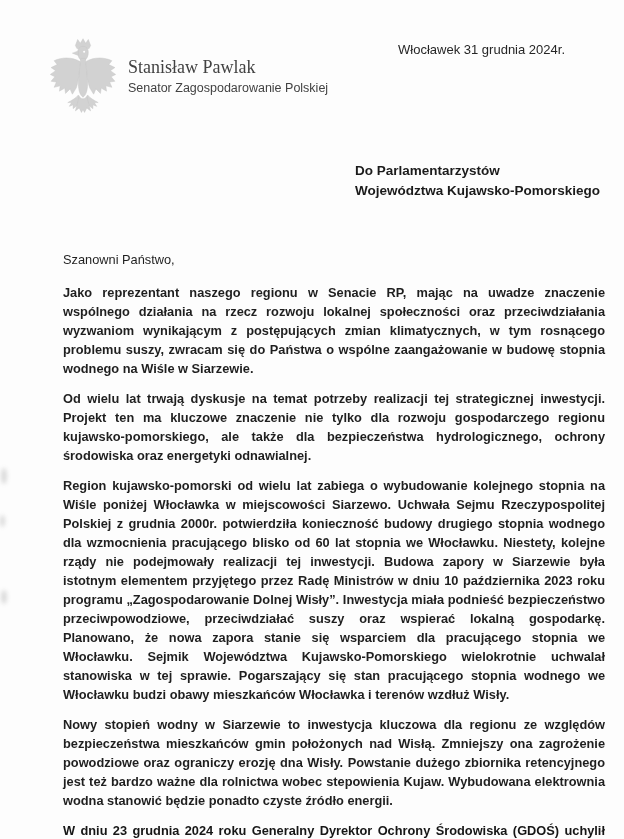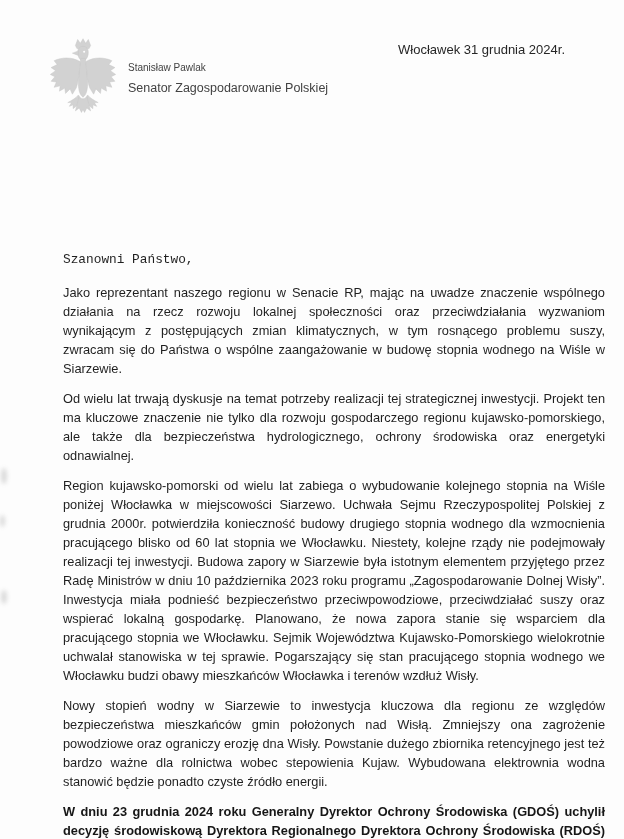--- a/index.html
+++ b/index.html
@@ -26,21 +26,21 @@
     opacity: 0.8;
   }
   
   .sender {
     position: absolute;
     left: 128px;
     top: 57px;
     line-height: 21px;
     color: #424242;
   }
-  .sender-name { font-size: 10px; }
+  .sender-name { font-size: 18px; font-family: Liberation Serif, serif; }
   .sender-title { font-size: 12.5px; }
   
   .date {
     position: absolute;
     top: 42px;
     right: 59px;
     font-size: 13px;
     color: #262626;
     text-align: right;
   }
@@ -61,24 +61,24 @@
     top: 250px;
     width: 542px;
     font-size: 12.8px;
     line-height: 19px;
     text-align: justify;
     color: #1f1f1f;
   }
   .salutation {
     margin: 0 0 14px 0;
     text-align: left;
-    font-family: Liberation Mono, monospace;
   }
   .para {
     margin: 0 0 11px 0;
+    font-weight: bold;
   }
   .para.bold {
     font-weight: bold;
     color: #161616;
   }
   
   .scan-artifact {
     position: absolute;
     background: #8a8a8a;
     border-radius: 50%;
@@ -118,20 +118,24 @@
     <circle cx="51.5" cy="19" r="1.3" fill="#ffffff"></circle>
   </svg>
 
   <div class="sender">
     <div class="sender-name">Stanisław Pawlak</div>
     <div class="sender-title">Senator Zagospodarowanie Polskiej</div>
   </div>
 
   <div class="date">Włocławek 31 grudnia 2024r.</div>
 
+  <div class="recipient">
+    <div>Do Parlamentarzystów</div>
+    <div>Województwa Kujawsko-Pomorskiego</div>
+  </div>
 
   <div class="letter-body">
     <p class="salutation">Szanowni Państwo,</p>
     <p class="para">Jako reprezentant naszego regionu w Senacie RP, mając na uwadze znaczenie wspólnego działania na rzecz rozwoju lokalnej społeczności oraz przeciwdziałania wyzwaniom wynikającym z postępujących zmian klimatycznych, w tym rosnącego problemu suszy, zwracam się do Państwa o wspólne zaangażowanie w budowę stopnia wodnego na Wiśle w Siarzewie.</p>
     <p class="para">Od wielu lat trwają dyskusje na temat potrzeby realizacji tej strategicznej inwestycji. Projekt ten ma kluczowe znaczenie nie tylko dla rozwoju gospodarczego regionu kujawsko-pomorskiego, ale także dla bezpieczeństwa hydrologicznego, ochrony środowiska oraz energetyki odnawialnej.</p>
     <p class="para">Region kujawsko-pomorski od wielu lat zabiega o wybudowanie kolejnego stopnia na Wiśle poniżej Włocławka w miejscowości Siarzewo. Uchwała Sejmu Rzeczypospolitej Polskiej z grudnia 2000r. potwierdziła konieczność budowy drugiego stopnia wodnego dla wzmocnienia pracującego blisko od 60 lat stopnia we Włocławku. Niestety, kolejne rządy nie podejmowały realizacji tej inwestycji. Budowa zapory w Siarzewie była istotnym elementem przyjętego przez Radę Ministrów w dniu 10 października 2023 roku programu „Zagospodarowanie Dolnej Wisły”. Inwestycja miała podnieść bezpieczeństwo przeciwpowodziowe, przeciwdziałać suszy oraz wspierać lokalną gospodarkę. Planowano, że nowa zapora stanie się wsparciem dla pracującego stopnia we Włocławku. Sejmik Województwa Kujawsko-Pomorskiego wielokrotnie uchwalał stanowiska w tej sprawie. Pogarszający się stan pracującego stopnia wodnego we Włocławku budzi obawy mieszkańców Włocławka i terenów wzdłuż Wisły.</p>
     <p class="para">Nowy stopień wodny w Siarzewie to inwestycja kluczowa dla regionu ze względów bezpieczeństwa mieszkańców gmin położonych nad Wisłą. Zmniejszy ona zagrożenie powodziowe oraz ograniczy erozję dna Wisły. Powstanie dużego zbiornika retencyjnego jest też bardzo ważne dla rolnictwa wobec stepowienia Kujaw. Wybudowana elektrownia wodna stanowić będzie ponadto czyste źródło energii.</p>
     <p class="para bold">W dniu 23 grudnia 2024 roku Generalny Dyrektor Ochrony Środowiska (GDOŚ) uchylił decyzję środowiskową Dyrektora Regionalnego Dyrektora Ochrony Środowiska (RDOŚ) w Bydgoszczy dla projektu budowy stopnia wodnego na Wiśle w Siarzewie. To kluczowy dokument, którego brak uniemożliwia dalsze procedowanie tej inwestycji, w tym uzyskanie pozwolenia na budowę.</p>
   </div>
 

